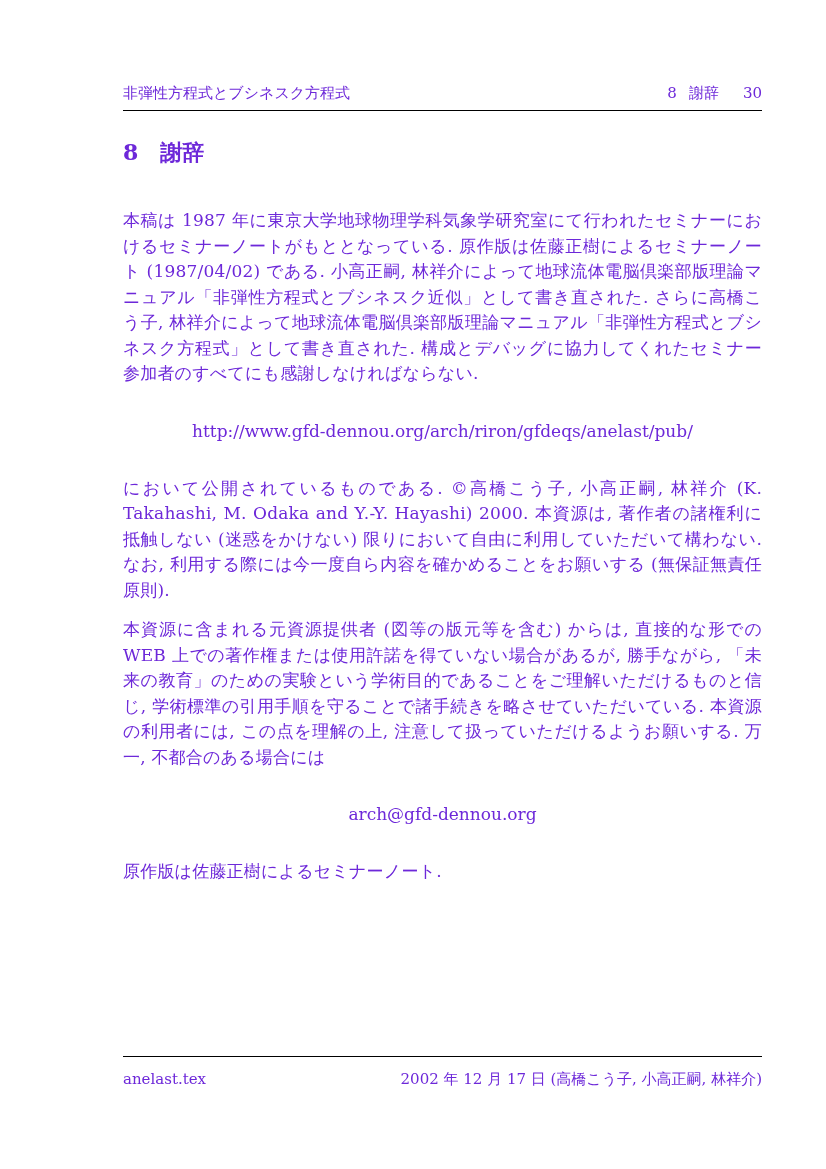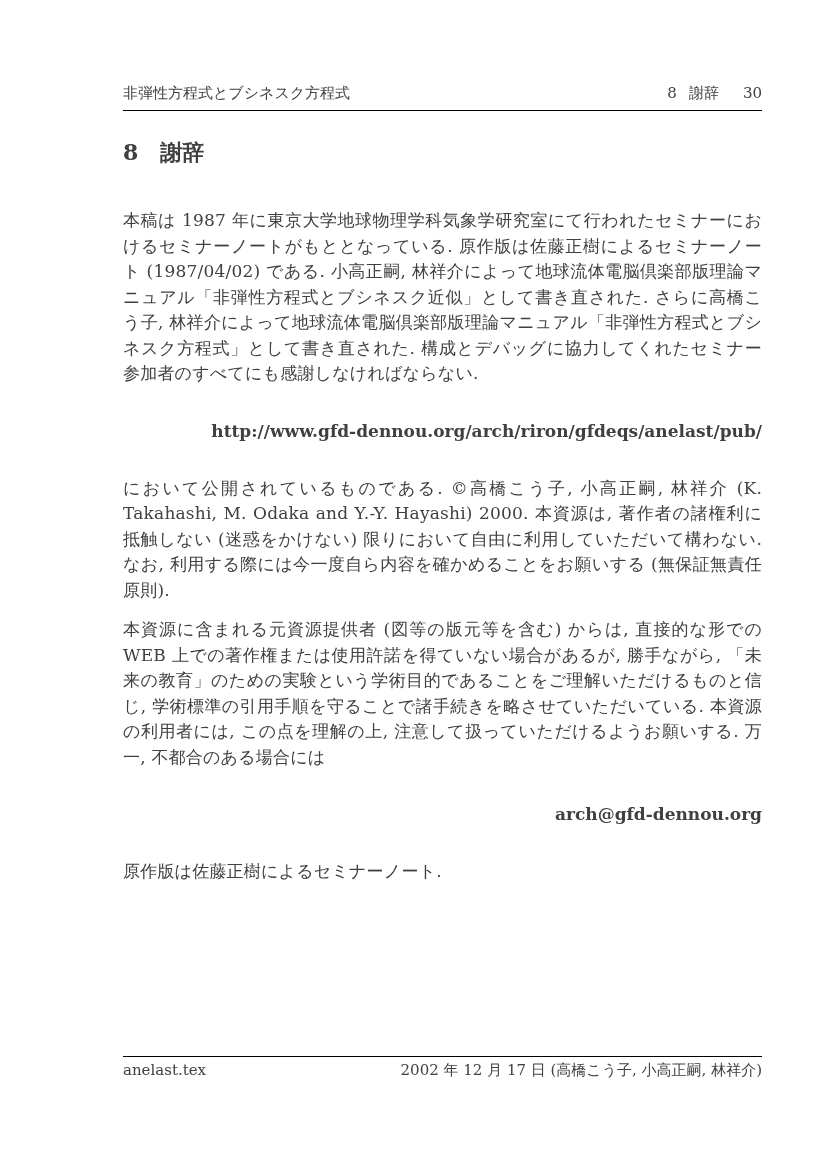--- a/index.html
+++ b/index.html
@@ -5,21 +5,21 @@
   html, body {
     margin: 0;
     padding: 0;
     background: #ffffff;
   }
   .page {
     position: relative;
     width: 826px;
     height: 1169px;
     background: #ffffff;
-    color: #404040;
+    color: #6d28d9;
     font-family: "DejaVu Serif", "Liberation Serif", serif;
     overflow: hidden;
   }
   .page-header {
     position: absolute;
     top: 84px;
     left: 123px;
     width: 639px;
     display: flex;
     justify-content: space-between;
@@ -53,32 +53,31 @@
   .para {
     font-size: 17px;
     line-height: 25.5px;
     text-align: justify;
     margin: 0 0 14px 0;
     letter-spacing: 0.2px;
   }
   .centered-line {
     font-size: 17px;
     line-height: 25px;
-    text-align: right;
+    text-align: center;
     margin: 32px 0 32px 0;
-    font-weight: bold;
   }
 
   .page-footer {
     position: absolute;
     top: 1056px;
     left: 123px;
     width: 639px;
     border-top: 1px solid #000000;
-    padding-top: 4px;
+    padding-top: 13px;
     display: flex;
     justify-content: space-between;
     align-items: baseline;
     font-size: 15px;
   }
 </style>
 </head>
 <body>
 
 <div class="page">

